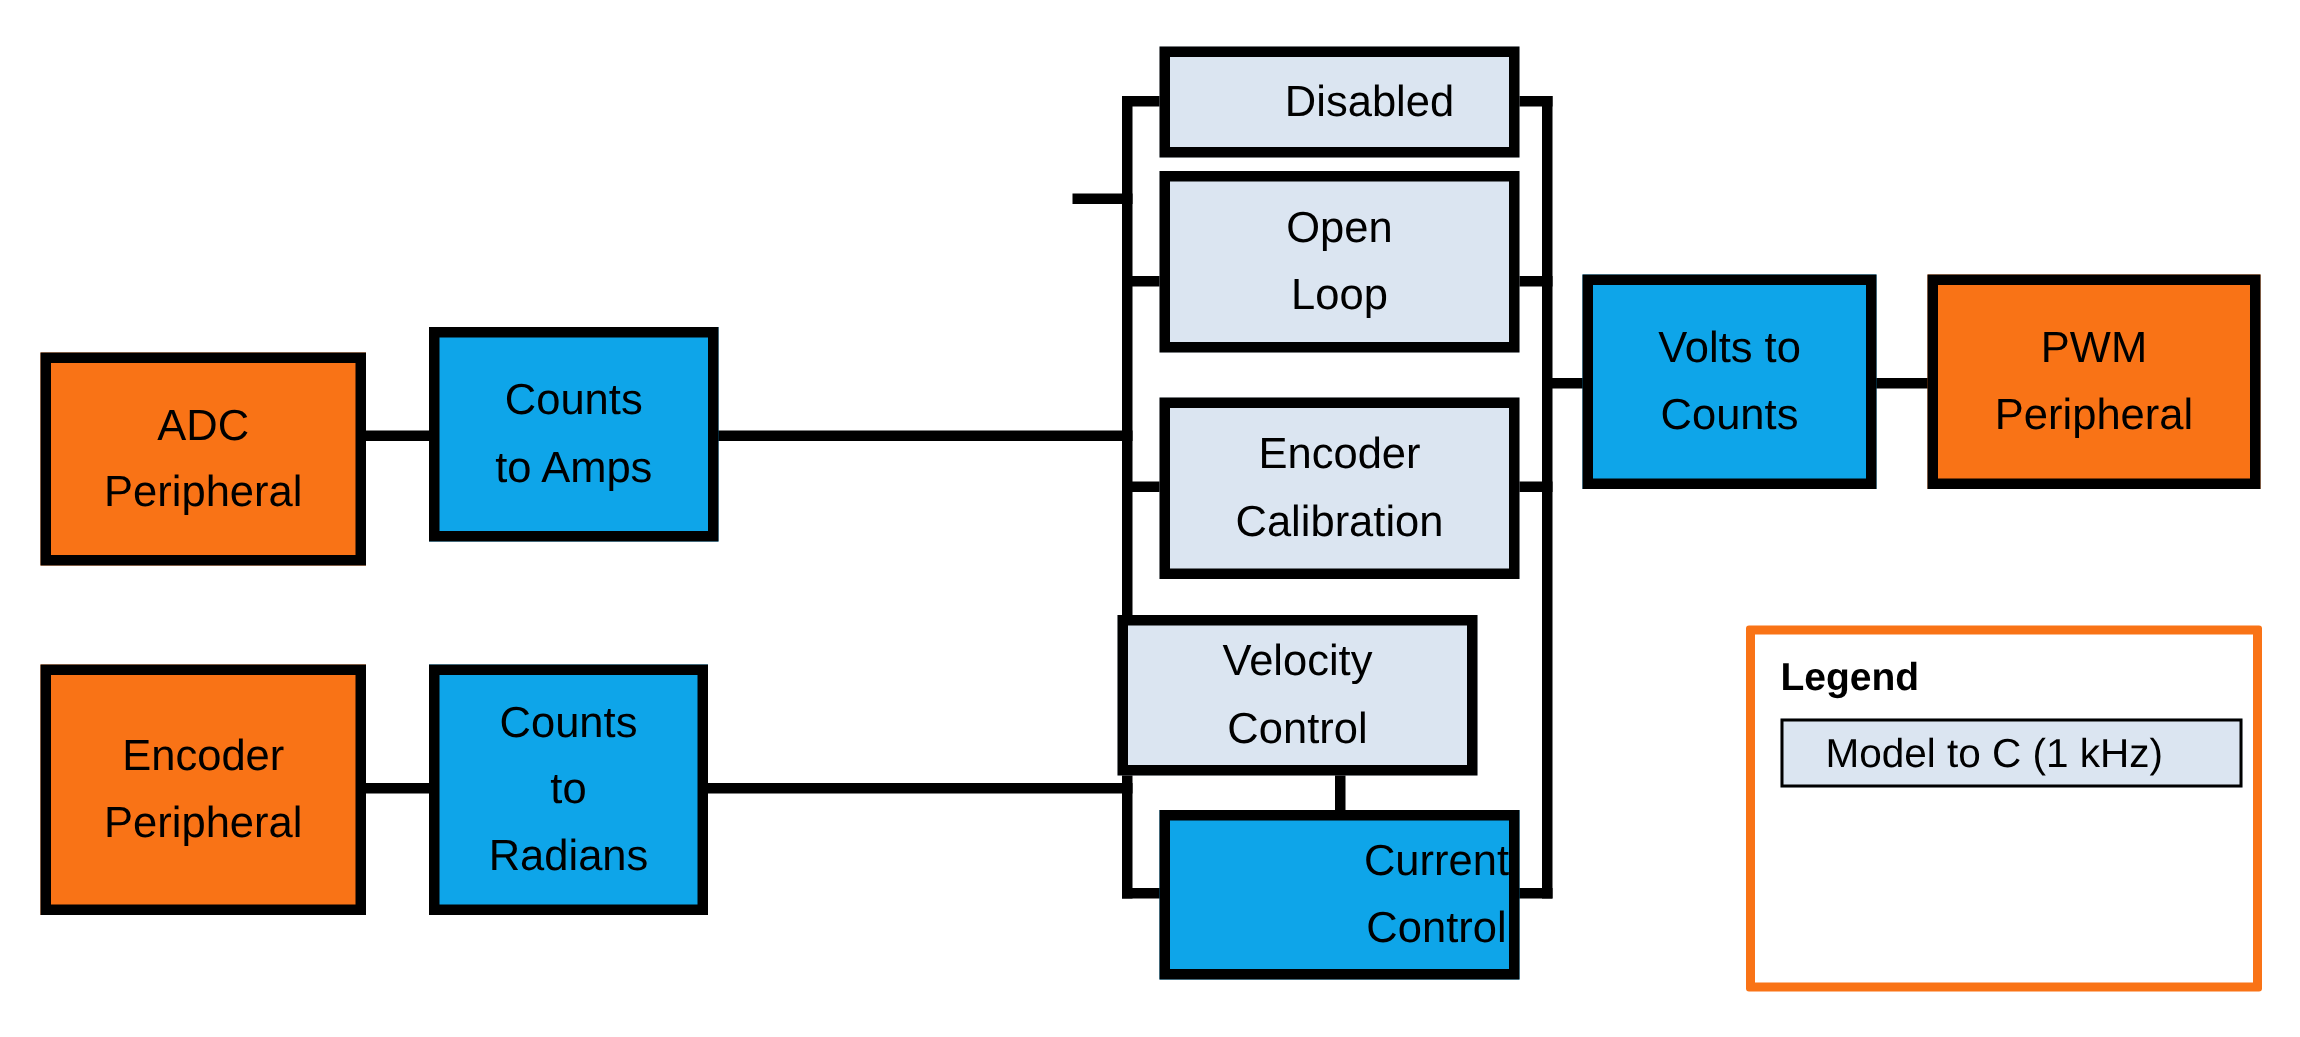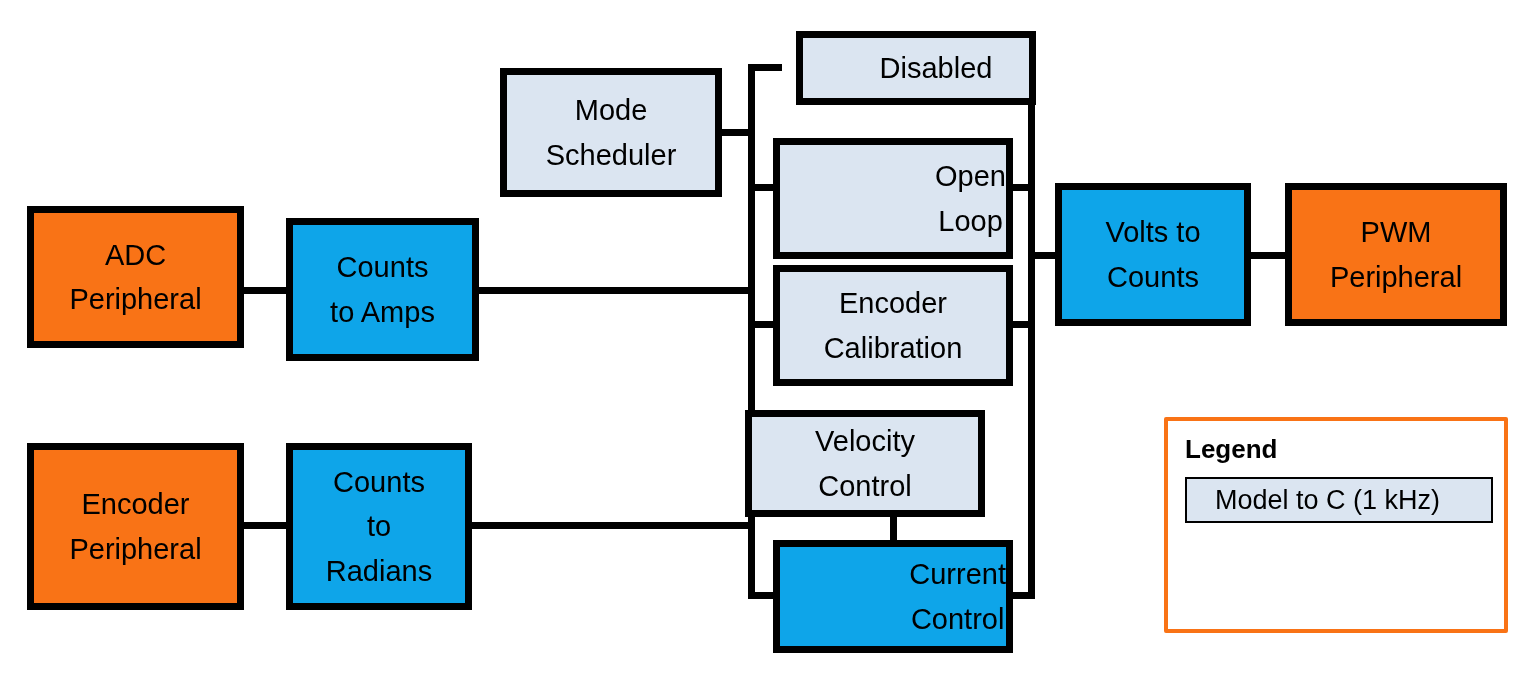--- a/index.html
+++ b/index.html
@@ -26,23 +26,23 @@
     font-size: 29px;
     line-height: 1.52;
   }
   .block .lbl { white-space: pre-line; }
   .cat-model-to-c { background: #dbe5f1; }
   .cat-model-to-hdl { background: #0ea5e9; }
   .cat-reuse-existing-hdl { background: #f97316; }
   .legend {
     position: absolute;
     left: 1164px; top: 417px;
-    width: 344px; height: 216px;
+    width: 344px; height: 244px;
     box-sizing: border-box;
-    border: 4px solid #f97316;
+    border: 6px solid #f97316;
     border-radius: 2px;
     background: #ffffff;
     z-index: 2;
     padding: 13px 17px;
   }
   .legend-title {
     font-size: 26px;
     font-weight: bold;
     margin-bottom: 12px;
   }
@@ -80,51 +80,47 @@
   <div class="line" style="left:1028px; top:64px; width:7px; height:535px;"></div>
   <div class="line" style="left:1005px; top:64px;  width:30px; height:7px;"></div>
   <div class="line" style="left:1005px; top:184px; width:30px; height:7px;"></div>
   <div class="line" style="left:1005px; top:321px; width:30px; height:7px;"></div>
   <div class="line" style="left:1005px; top:592px; width:30px; height:7px;"></div>
 
   <div class="line" style="left:890px; top:510px; width:7px; height:37px;"></div>
   <div class="line" style="left:1028px; top:252px; width:34px; height:7px;"></div>
   <div class="line" style="left:1245px; top:252px; width:47px; height:7px;"></div>
 
-  <div class="block cat-reuse-existing-hdl" style="left:27px; top:206px; width:217px; height:142px;">
+  <div class="block cat-reuse-existing-hdl" style="left:27px; top:235px; width:217px; height:142px;">
     <span class="lbl">ADC
 Peripheral</span>
   </div>
 
   <div class="block cat-model-to-hdl" style="left:286px; top:218px; width:193px; height:143px;">
     <span class="lbl">Counts
 to Amps</span>
   </div>
 
   <div class="block cat-reuse-existing-hdl" style="left:27px; top:443px; width:217px; height:167px;">
     <span class="lbl">Encoder
 Peripheral</span>
   </div>
 
   <div class="block cat-model-to-hdl" style="left:286px; top:443px; width:186px; height:167px;">
     <span class="lbl">Counts
 to
 Radians</span>
   </div>
 
-  <div class="block cat-model-to-c" style="left:500px; top:68px; width:222px; height:129px;">
-    <span class="lbl">Mode
-Scheduler</span>
-  </div>
 
-  <div class="block cat-model-to-c" style="left:796px; top:31px; width:240px; height:74px;padding-left:40px;">
+  <div class="block cat-model-to-c" style="left:773px; top:31px; width:240px; height:74px;padding-left:40px;">
     <span class="lbl">Disabled</span>
   </div>
 
-  <div class="block cat-model-to-c" style="left:773px; top:138px; width:240px; height:121px;justify-content:flex-end;">
+  <div class="block cat-model-to-c" style="left:773px; top:114px; width:240px; height:121px;">
     <span class="lbl">Open
 Loop</span>
   </div>
 
   <div class="block cat-model-to-c" style="left:773px; top:265px; width:240px; height:121px;">
     <span class="lbl">Encoder
 Calibration</span>
   </div>
 
   <div class="block cat-model-to-c" style="left:745px; top:410px; width:240px; height:107px;">

